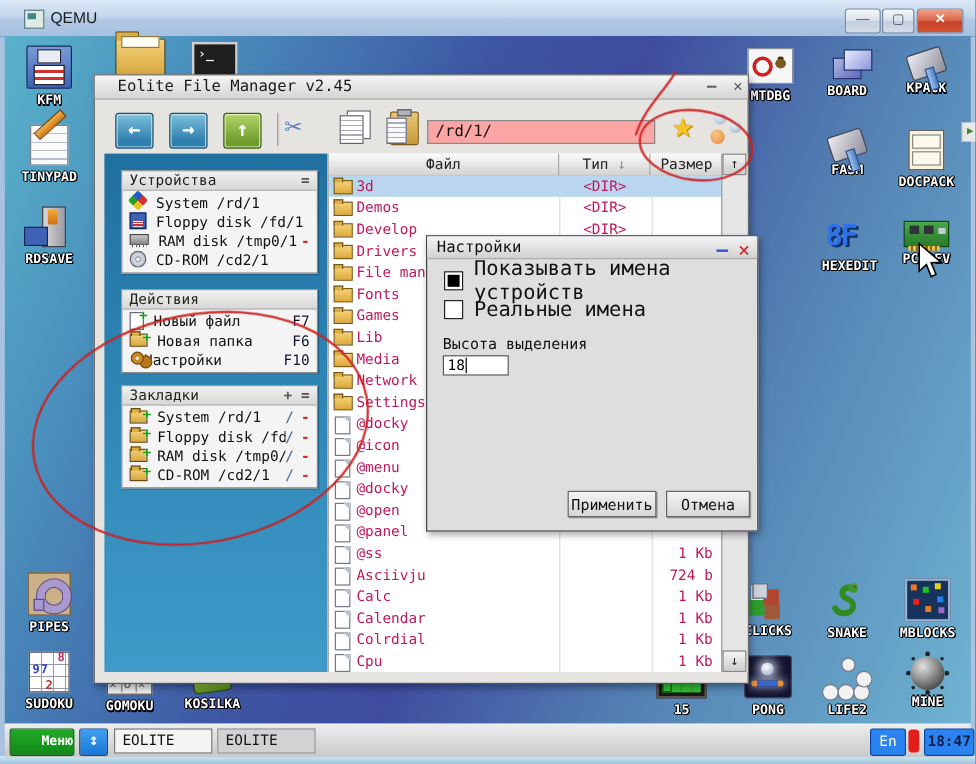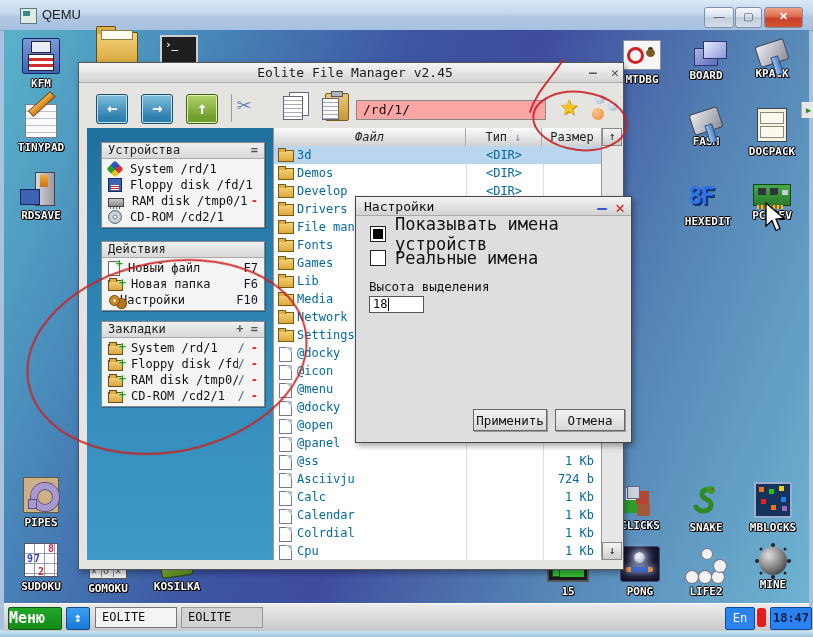--- a/index.html
+++ b/index.html
@@ -90,21 +90,21 @@
      box-shadow:13px 12px 0 #f2f2f2,13px 12px 0 1px #778,-15px 23px 0 #f2f2f2,-15px 23px 0 1px #778,-2px 23px 0 #f2f2f2,-2px 23px 0 1px #778,11px 23px 0 #f2f2f2,11px 23px 0 1px #778;}
   .i-mine{width:28px;height:28px;margin-top:3px;border-radius:50%;
      background:radial-gradient(circle at 35% 30%,#e0e0e0,#8a8a8a 45%,#303030 90%);
      box-shadow:0 -16px 0 -12px #222,0 16px 0 -12px #222,16px 0 0 -12px #222,-16px 0 0 -12px #222,12px -12px 0 -12.5px #222,-12px 12px 0 -12.5px #222,12px 12px 0 -12.5px #222,-12px -12px 0 -12.5px #222;}
   .i-15{width:38px;height:18px;margin-top:10px;background:#1a1a1a;border:2px solid #555;}
   .i-15::before{content:"";position:absolute;left:3px;top:4px;width:6px;height:9px;background:#35c035;border:1px solid #0a600a;box-shadow:8px 0 0 #35c035,16px 0 0 #35c035,24px 0 0 #35c035;}
 
   
   .win{left:78px;top:62px;width:544px;height:506px;background:#e6e4e0;border:1px solid #55565a;box-shadow:2px 3px 6px rgba(0,0,20,.35);z-index:5;}
   .wtitle{left:0;top:0;width:100%;height:20px;background:linear-gradient(180deg,#f6f6f6,#d4d4d4);border-bottom:1px solid #aaa;
-     font-size:13px;color:#1a1a1a;line-height:20px;padding-left:8px;box-sizing:border-box;text-align:center;}
+     font-size:13px;color:#1a1a1a;line-height:20px;padding-left:19px;box-sizing:border-box;}
   .wmin,.wclose{top:2px;width:16px;height:16px;color:#555;font-size:13px;font-weight:bold;text-align:center;line-height:16px;}
   .wmin{left:506px}.wclose{left:528px}
   .tb-btn{top:31px;width:30px;height:28px;border-radius:3px;color:#fff;font-size:17px;font-weight:bold;text-align:center;line-height:26px;}
   .tb-blue{background:linear-gradient(180deg,#7fc0dd,#2f7fae 80%);border:1px solid #17516f;box-shadow:inset 0 0 0 1px #bfe2ef;}
   .tb-green{background:linear-gradient(180deg,#b4d46a,#6f9e2e 80%);border:1px solid #3e6410;box-shadow:inset 0 0 0 1px #dff0b8;}
   .tb-sep{left:152px;top:31px;width:1px;height:28px;background:#9a9a9a;}
   .ic-cut{left:158px;top:28px;font-size:24px;color:#5b82b8;}
   .ic-copy{left:204px;top:33px;width:18px;height:22px;background:#fff;border:1px solid #667;background-image:repeating-linear-gradient(180deg,transparent 0 3px,#aab 3px 4px);}
   .ic-copy::before{content:"";position:absolute;left:5px;top:-5px;width:18px;height:22px;background:#fff;border:1px solid #667;z-index:-1;}
   .ic-paste{left:246px;top:30px;width:22px;height:26px;background:linear-gradient(180deg,#e8c878,#c89838);border:1px solid #7a5a18;border-radius:2px;}
@@ -115,21 +115,21 @@
   .star{left:481px;top:24px;font-size:30px;color:#f6c525;text-shadow:0 0 1px #a87c00,1px 1px 0 #c79500;}
   .ball{border-radius:50%;}
   .ball.b1{left:516px;top:31px;width:10px;height:10px;background:radial-gradient(circle at 35% 30%,#e8eef8,#9fb0c8);}
   .ball.b2{left:513px;top:45px;width:12px;height:12px;background:radial-gradient(circle at 35% 30%,#f8c888,#e8883a);}
   .ball.b3{left:529px;top:38px;width:10px;height:10px;background:radial-gradient(circle at 35% 30%,#e8eef8,#9fb0c8);}
 
   .panel{left:8px;top:65px;width:186px;height:432px;background:linear-gradient(180deg,#1f6f9f,#2f86b5 45%,#3f9ac8);}
   .group{position:absolute;left:14px;width:162px;background:#f4f4f4;border:1px solid #8a8a8a;box-shadow:1px 1px 0 rgba(0,20,40,.3);}
   .ghead{height:15px;background:linear-gradient(180deg,#f0f0f0,#d8d8d8);border-bottom:1px solid #aaa;font-size:12px;color:#222;line-height:15px;padding:0 6px;display:flex;justify-content:space-between;}
   .gctl{color:#555;font-weight:bold;}
-  .prow{height:16px;line-height:16px;font-size:12px;color:#111;display:flex;align-items:center;padding:0 6px;position:relative;}
+  .prow{height:16px;line-height:16px;font-size:12px;color:#111;display:flex;padding:0 6px;position:relative;}
   .picon{width:14px;height:12px;margin-right:8px;position:relative;flex:none;}
   .plabel{flex:1;white-space:nowrap;overflow:hidden;}
   .hotkey{color:#0f172a;}
   .pminus{color:#d22;font-weight:bold;}
   .pedit{color:#56789a;font-weight:bold;margin-right:6px;}
   .i-system{width:12px;height:12px;margin:0 9px 0 1px;background:conic-gradient(#d83030 0 25%,#e8c020 0 50%,#28a028 0 75%,#2858c8 0);transform:rotate(45deg);border-radius:2px;}
   .i-floppy{width:12px;height:12px;background:#3f63b4;border:1px solid #17275c;}
   .i-floppy::after{content:"";position:absolute;left:2px;bottom:1px;width:8px;height:5px;background:repeating-linear-gradient(180deg,#fff 0 1px,#d03030 1px 2px);}
   .i-ramic{width:14px;height:7px;margin-top:2px;background:linear-gradient(180deg,#cacaca,#8a8a8a);border:1px solid #444;}
   .i-ramic::after{content:"";position:absolute;left:1px;bottom:-3px;width:12px;height:2px;background:repeating-linear-gradient(90deg,#555 0 1px,transparent 1px 3px);}
@@ -138,23 +138,23 @@
   .i-newfile::after,.i-newfolder::after{content:"+";position:absolute;right:-4px;top:-6px;color:#18a018;font-weight:bold;font-size:12px;text-shadow:0 0 1px #fff;}
   .i-newfolder{width:13px;height:9px;margin-top:2px;background:linear-gradient(180deg,#f2d27c,#d9a83e);border:1px solid #6a4c10;}
   .i-newfolder::before{content:"";position:absolute;left:0;top:-3px;width:6px;height:3px;background:#dcae46;border:1px solid #6a4c10;border-bottom:none;}
   .i-gears{width:9px;height:9px;margin:1px 0 0 1px;border-radius:50%;background:#c8882a;border:1px solid #7a4c08;box-shadow:7px 3px 0 -1px #b8781a,7px 3px 0 0 #7a4c08;}
   .i-gears::after{content:"";position:absolute;left:3px;top:3px;width:3px;height:3px;border-radius:50%;background:#f4e8d0;}
 
   
   .list{left:194px;top:65px;width:328px;height:432px;background:#fff;border-left:1px solid #999;}
   .lhead{position:absolute;left:0;top:0;width:100%;height:18px;background:linear-gradient(180deg,#fbfbfb,#d2d2d2);border-bottom:1px solid #999;font-size:12px;color:#222;}
   .lh{position:absolute;top:0;height:18px;line-height:18px;text-align:center;border-right:1px solid #aaa;box-sizing:border-box;}
-  .colF{left:0;width:192px;font-style:italic;}.colT{left:192px;width:76px;}.colS{left:268px;width:60px;border-right:none;}
+  .colF{left:0;width:192px;}.colT{left:192px;width:76px;}.colS{left:268px;width:60px;border-right:none;}
   .sortarr{color:#7a92aa;}
-  .frow{position:absolute;left:0;width:328px;height:18px;font-size:12px;line-height:18px;color:#0369a1;}
+  .frow{position:absolute;left:0;width:328px;height:18px;font-size:12px;line-height:18px;color:#be185d;}
   .frow.sel{background:#b9d6ee;}
   .fname{position:absolute;left:23px;top:0;white-space:nowrap;}
   .ftype{position:absolute;left:192px;width:76px;text-align:center;}
   .fsize{position:absolute;left:268px;width:52px;text-align:right;}
   .fgrid{position:absolute;left:192px;top:0;height:100%;width:76px;border-left:1px solid #ddd;border-right:1px solid #ddd;pointer-events:none;}
   .i-lfolder{position:absolute;left:4px;top:4px;width:14px;height:10px;background:linear-gradient(180deg,#f4d278,#dfa93a);border:1px solid #7a5a10;}
   .i-lfolder::before{content:"";position:absolute;left:-1px;top:-3px;width:6px;height:3px;background:#dcae46;border:1px solid #7a5a10;border-bottom:none;}
   .i-lfile{position:absolute;left:5px;top:3px;width:11px;height:13px;background:#fdfdfd;border:1px solid #778;}
   .i-lfile::after{content:"";position:absolute;right:-1px;top:-1px;border:3px solid #b9c2cc;border-left-color:transparent;border-bottom-color:transparent;}
   .sbar{left:522px;top:65px;width:21px;height:432px;background:#e6e6e6;border-left:1px solid #999;}
@@ -168,21 +168,21 @@
   .dcbrow{position:absolute;left:14px;height:16px;display:flex;align-items:center;font-size:17px;color:#111;}
   .cbox{width:14px;height:14px;background:#fff;border:1px solid #222;margin-right:9px;position:relative;flex:none;}
   .cbox.on::after{content:"";position:absolute;left:2px;top:2px;right:2px;bottom:2px;background:#000;}
   .dfl{left:13px;top:82px;font-size:12.5px;color:#111;}
   .dinput{left:13px;top:99px;width:50px;height:15px;background:#fff;border:1px solid #555;font-size:12px;line-height:15px;padding-left:3px;}
   .caret{position:absolute;left:18px;top:1px;width:1px;height:13px;background:#000;}
   .dbtn{top:212px;height:22px;background:linear-gradient(180deg,#f4f4f4,#d6d6d6);border:1px solid #666;box-shadow:1px 1px 0 #999;font-size:12.5px;text-align:center;line-height:22px;color:#111;box-sizing:border-box;}
 
   
   .taskbar{left:4px;top:603px;width:805px;height:27px;background:linear-gradient(180deg,#ececec,#c9c9c9);border-top:1px solid #fafafa;z-index:8;}
-  .tmenu{left:4px;top:3px;width:52px;height:21px;background:linear-gradient(180deg,#22a828,#128a18);border:1px solid #0a5a10;color:#fff;font-size:15px;font-weight:bold;text-align:left;line-height:20px;border-radius:2px;}
+  .tmenu{left:4px;top:3px;width:52px;height:21px;background:linear-gradient(180deg,#22a828,#128a18);border:1px solid #0a5a10;color:#fff;font-size:11px;font-weight:bold;text-align:right;line-height:20px;border-radius:2px;}
   .tupdn{left:62px;top:3px;width:22px;height:21px;background:linear-gradient(180deg,#3fa0f0,#1878d8);border:1px solid #0a4a90;color:#fff;font-size:13px;font-weight:bold;text-align:center;line-height:19px;border-radius:2px;}
   .task{position:absolute;top:3px;width:82px;height:21px;font-size:12px;line-height:19px;padding-left:6px;box-sizing:border-box;color:#111;}
   .task.on{background:#f4f4f4;border:1px solid #777;}
   .task.off{background:#d2d2d2;border:1px solid #999;}
   .tlang{left:721px;top:3px;width:28px;height:21px;background:#2a83f0;border:1px solid #0a4aa0;color:#fff;font-size:12px;text-align:center;line-height:20px;border-radius:2px;}
   .tred{left:753px;top:4px;width:9px;height:19px;background:#e31c1c;border-radius:3px;}
   .tclock{left:766px;top:3px;width:40px;height:21px;background:#2a83f0;border:1px solid #0a4aa0;color:#0a1e50;font-size:12px;font-weight:bold;text-align:center;line-height:20px;border-radius:2px;}
 
   .annot{left:0;top:0;z-index:15;pointer-events:none;}
   .cursor{left:0;top:0;z-index:30;pointer-events:none;}

